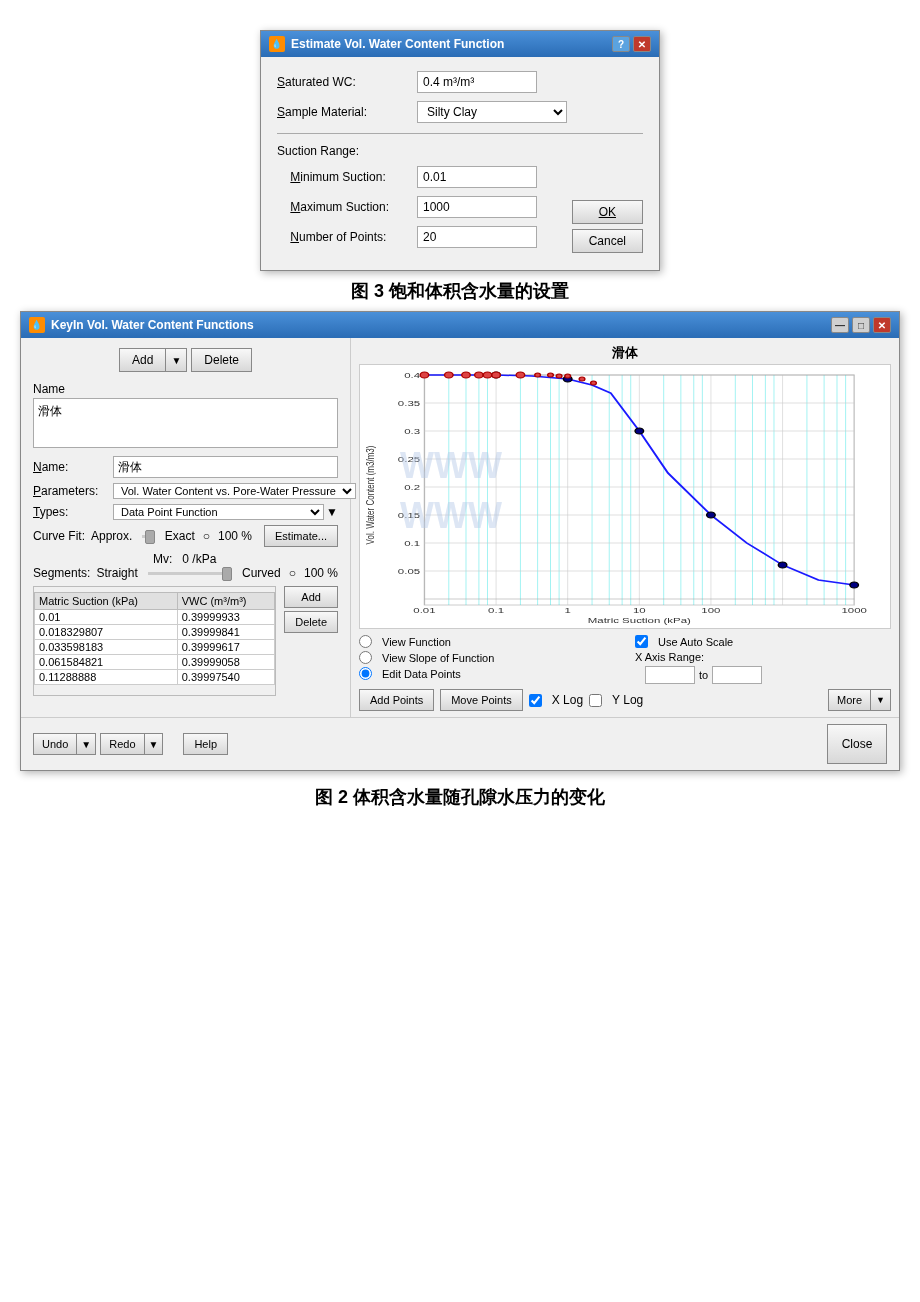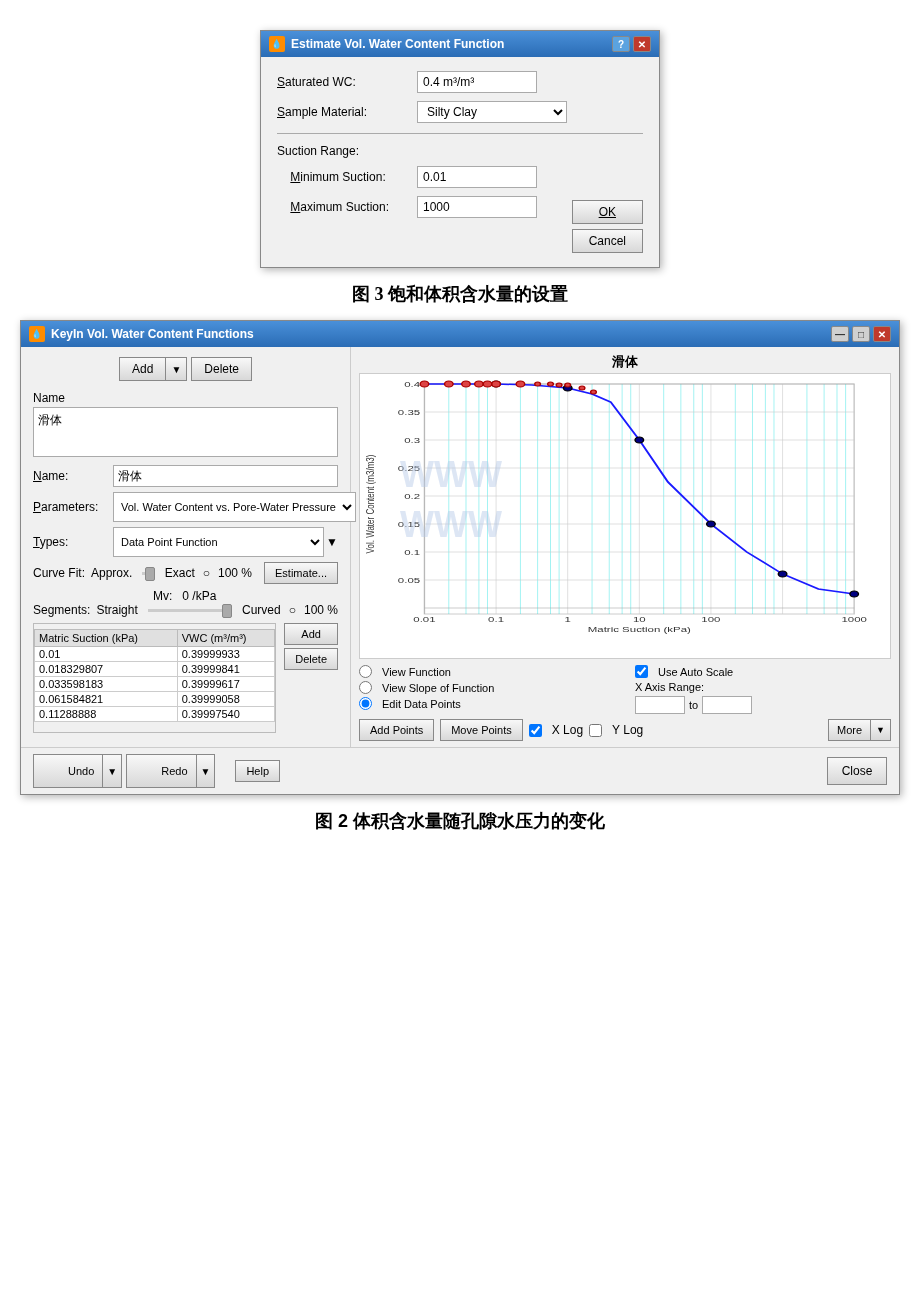--- a/index.html
+++ b/index.html
@@ -209,21 +209,21 @@
       align-items: center;
       margin-bottom: 5px;
     }
     .param-label {
       min-width: 80px;
       font-size: 12px;
     }
     .param-label .underline { text-decoration: underline; }
     .param-select {
       flex: 1;
-      height: 30px;
+      height: 16px;
       border: 1px solid #aaa;
       background: #fff;
       font-size: 11px;
       padding: 0 3px;
     }
 
     .curve-row {
       display: flex;
       align-items: center;
       margin-bottom: 5px;
@@ -372,22 +372,21 @@
     }
 
     .undo-redo {
       display: flex;
       align-items: center;
     }
     .split-btn {
       display: flex;
       border: 1px solid #888;
       background: linear-gradient(to bottom, #f8f8f8, #d8d8d8);
-      height: 34px;
-      padding-left: 26px;
+      height: 22px;
     }
     .split-btn-main {
       padding: 2px 8px;
       border: none;
       background: transparent;
       font-size: 11px;
       cursor: pointer;
       border-right: 1px solid #888;
     }
     .split-btn-arrow {
@@ -472,30 +471,36 @@
     </div>
 
     <div style="display:flex; align-items:flex-start; gap:8px;">
       <div style="flex:1;">
         <div class="form-row">
           <div class="form-label">
             &nbsp;&nbsp;&nbsp;&nbsp;<span class="underline">M</span>aximum Suction:
           </div>
           <input class="form-input" type="text" value="1000" style="width: 80px;">
         </div>
+        <div class="form-row">
+          <div class="form-label">
+            &nbsp;&nbsp;&nbsp;&nbsp;<span class="underline">N</span>umber of Points:
+          </div>
+          <input class="form-input" type="text" value="20" style="width: 80px;">
+        </div>
       </div>
       <div style="display:flex; flex-direction:column; gap:5px; padding-top:4px;">
         <button class="btn" style="min-width:70px; text-decoration:underline;">OK</button>
         <button class="btn" style="min-width:70px;">Cancel</button>
       </div>
     </div>
   </div>
 </div>
 
-<div class="caption" style="text-align:center; margin: 14px 0; font-family: Liberation Serif, serif;">图 3 饱和体积含水量的设置</div>
+<div class="caption" style="text-align:center; margin: 8px 0;">图 3 饱和体积含水量的设置</div>
 
 <div class="large-dialog" style="margin: 0 auto;">
   <div class="dialog-titlebar">
     <div class="dialog-titlebar-left">
       <div class="title-icon">💧</div>
       <span>KeyIn Vol. Water Content Functions</span>
     </div>
     <div class="titlebar-controls">
       <div class="titlebar-btn">—</div>
       <div class="titlebar-btn">□</div>
@@ -752,21 +757,21 @@
           </div>
         </div>
         <div class="right-opts">
           <div class="opt-item">
             <input type="checkbox" checked="" style="">
             <span>Use Auto Scale</span>
           </div>
           <div class="x-range-row">
             <span>X Axis Range:</span>
           </div>
-          <div class="x-range-row" style="">
+          <div class="x-range-row" style="margin-left:10px;">
             <input type="text" class="range-input" value="" style="">
             <span>to</span>
             <input type="text" class="range-input" value="" style="">
           </div>
         </div>
       </div>
 
       <div class="action-buttons-row">
         <button class="btn-small">Add Points</button>
         <button class="btn-small">Move Points</button>
@@ -793,17 +798,17 @@
         <button class="split-btn-main">Undo</button>
         <button class="split-btn-arrow">▼</button>
       </div>
       <div class="split-btn" style="margin-right:20px;">
         <button class="split-btn-main">Redo</button>
         <button class="split-btn-arrow">▼</button>
       </div>
       <button class="btn-small">Help</button>
     </div>
     <div class="footer-spacer"></div>
-    <button class="btn" style="height:28px; padding:2px 0;">Close</button>
+    <button class="btn" style="height:40px; padding:2px 0;">Close</button>
   </div>
 </div>
 
 <div class="caption" style="text-align:center; margin: 14px 0;">图 2 体积含水量随孔隙水压力的变化</div>
 
 </body></html>

